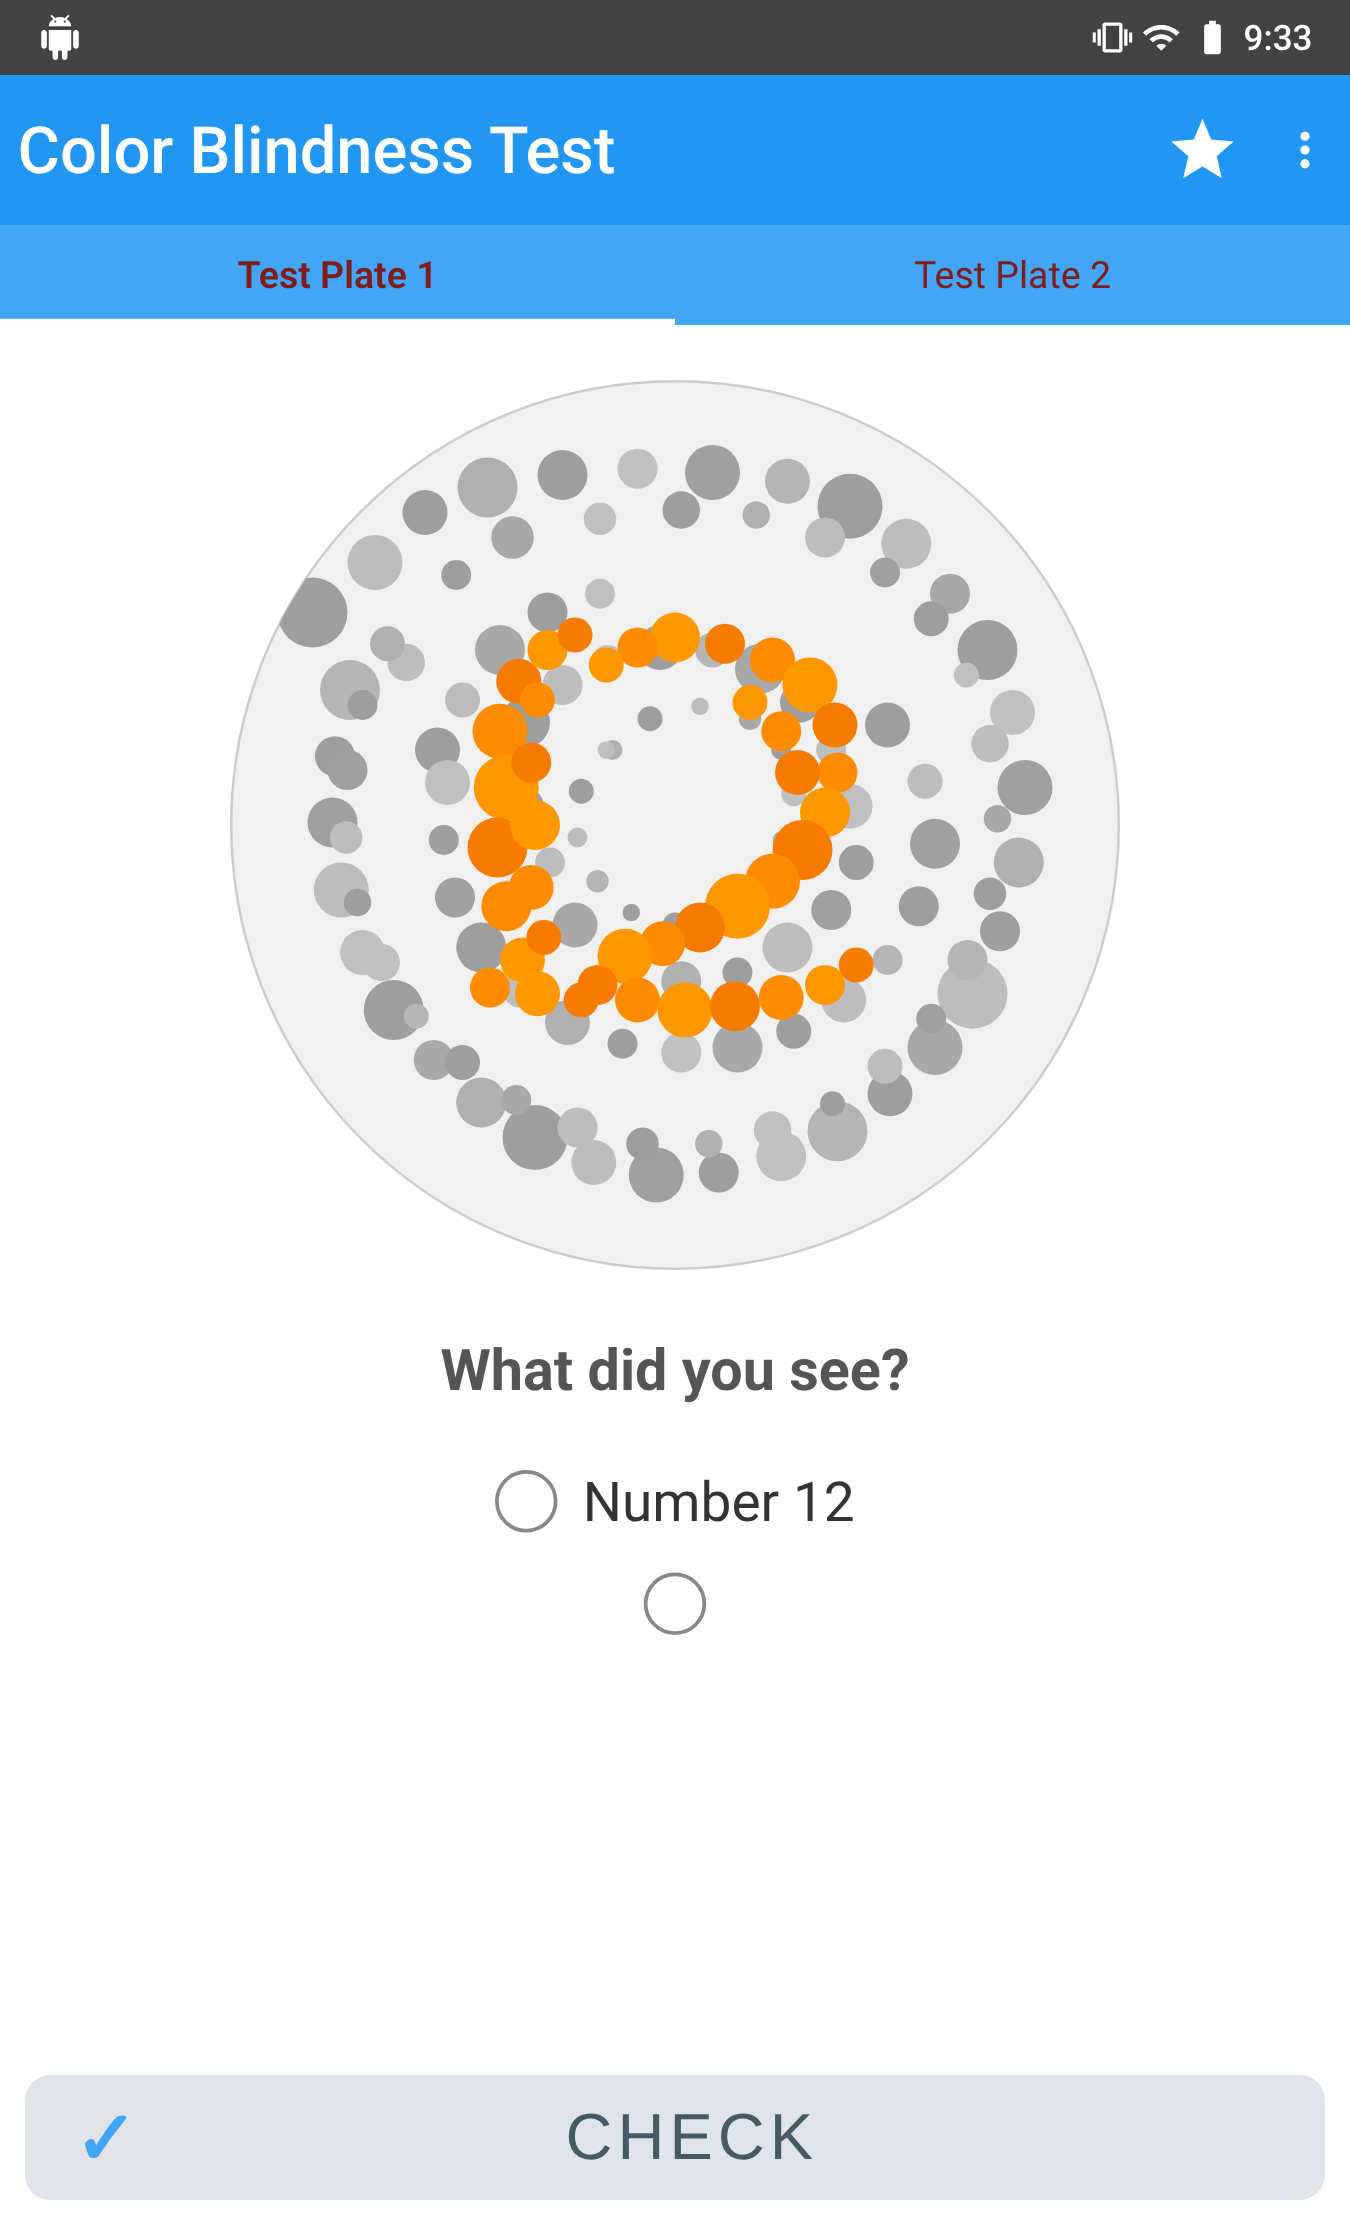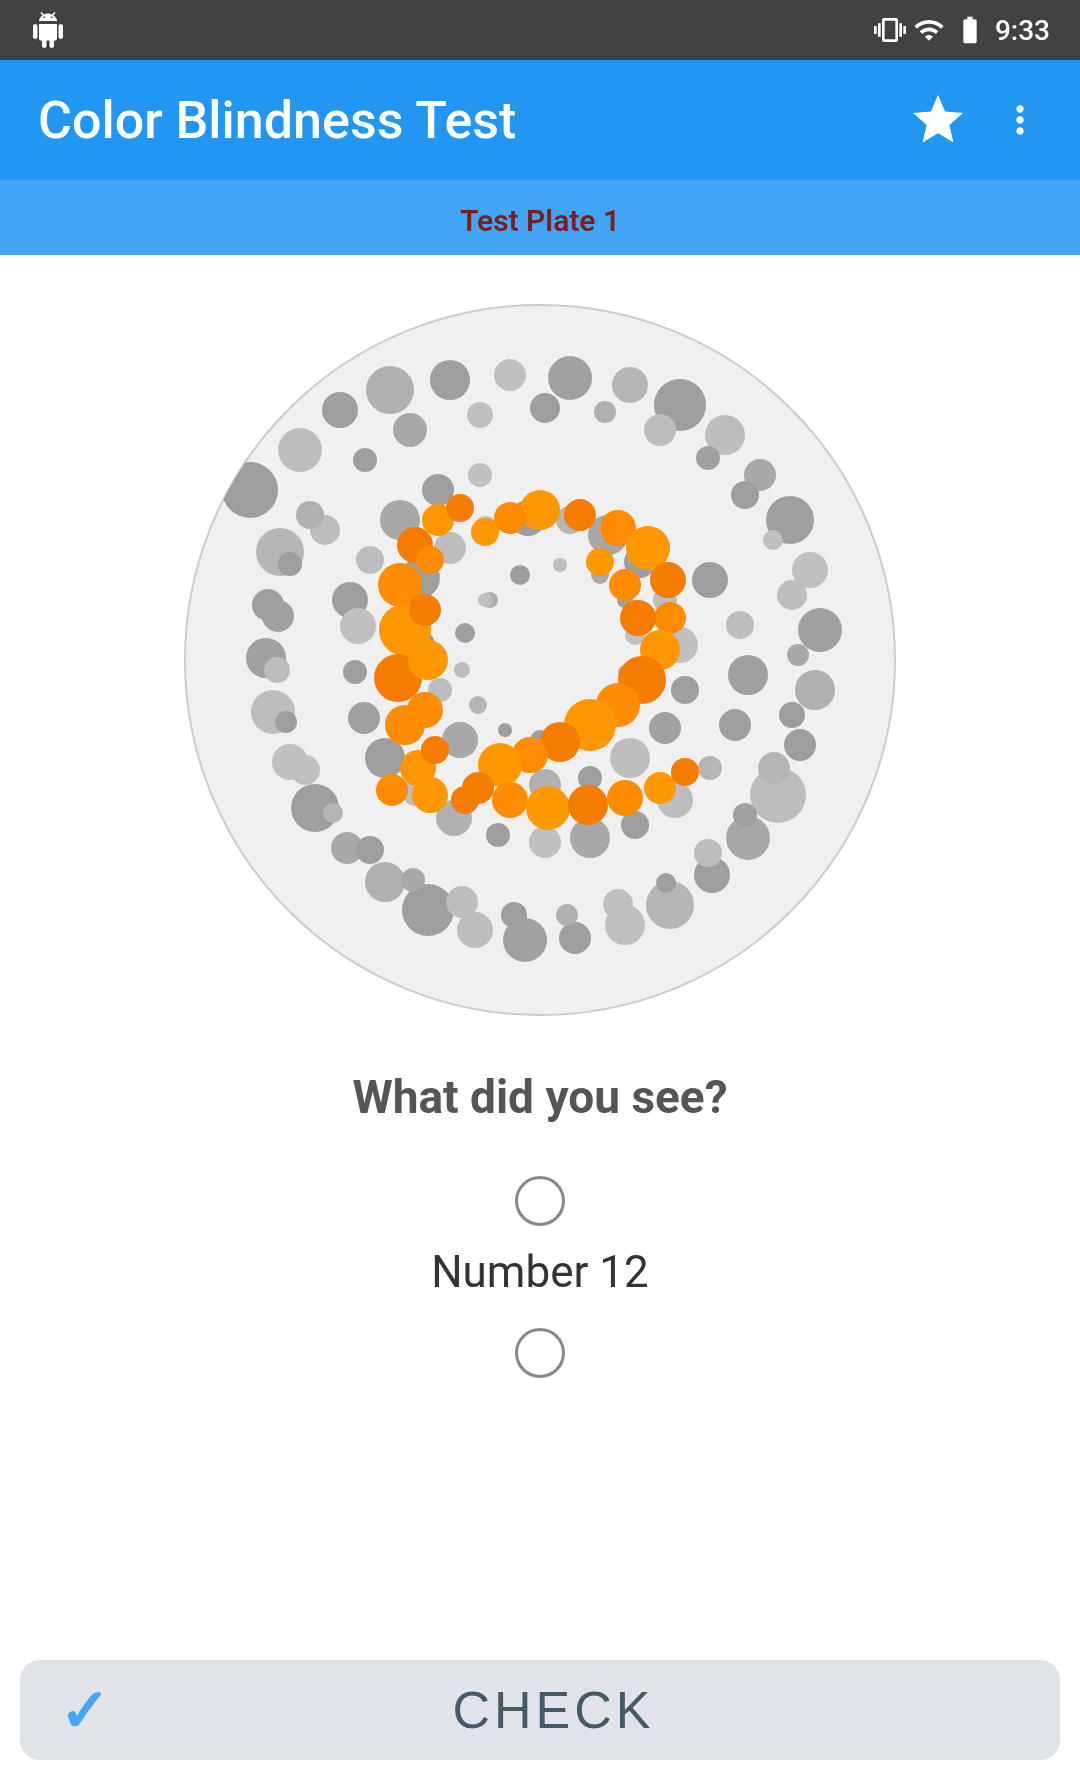--- a/index.html
+++ b/index.html
@@ -47,21 +47,21 @@
       font-weight: 500;
     }
 
     
     .app-bar {
       width: 100%;
       height: 120px;
       background: #2196F3;
       display: flex;
       align-items: center;
-      padding: 0 38px;
+      padding: 0 14px;
       justify-content: space-between;
     }
 
     .app-title {
       color: white;
       font-size: 52px;
       font-weight: 500;
     }
 
     .app-bar-actions {
@@ -148,24 +148,22 @@
     .radio-group {
       display: flex;
       flex-direction: column;
       gap: 30px;
       width: 100%;
       align-items: center;
     }
 
     .radio-option {
       display: flex;
-      align-items: center;
       gap: 20px;
       cursor: pointer;
-      flex-direction: column;
     }
 
     .radio-circle {
       width: 50px;
       height: 50px;
       border-radius: 50%;
       border: 3px solid #888;
       background: white;
       display: flex;
       align-items: center;
@@ -253,20 +251,23 @@
 
     <svg width="44" height="60" viewBox="0 0 24 24" fill="white">
       <path d="M12 8c1.1 0 2-.9 2-2s-.9-2-2-2-2 .9-2 2 .9 2 2 2zm0 2c-1.1 0-2 .9-2 2s.9 2 2 2 2-.9 2-2-.9-2-2-2zm0 6c-1.1 0-2 .9-2 2s.9 2 2 2 2-.9 2-2-.9-2-2-2z"></path>
     </svg>
   </div>
 </div>
 
 <div class="tab-bar">
   <div class="tab-item active">
     <span>Test Plate 1</span>
+  </div>
+  <div class="tab-item">
+    <span>Test Plate 2</span>
   </div>
 </div>
 
 <div class="main-content">
 
   <div class="plate-container">
     <svg class="plate-svg" viewBox="0 0 740 740" xmlns="http://www.w3.org/2000/svg">
       <defs>
         <clipPath id="circle-clip">
           <circle cx="370" cy="370" r="355"></circle>

